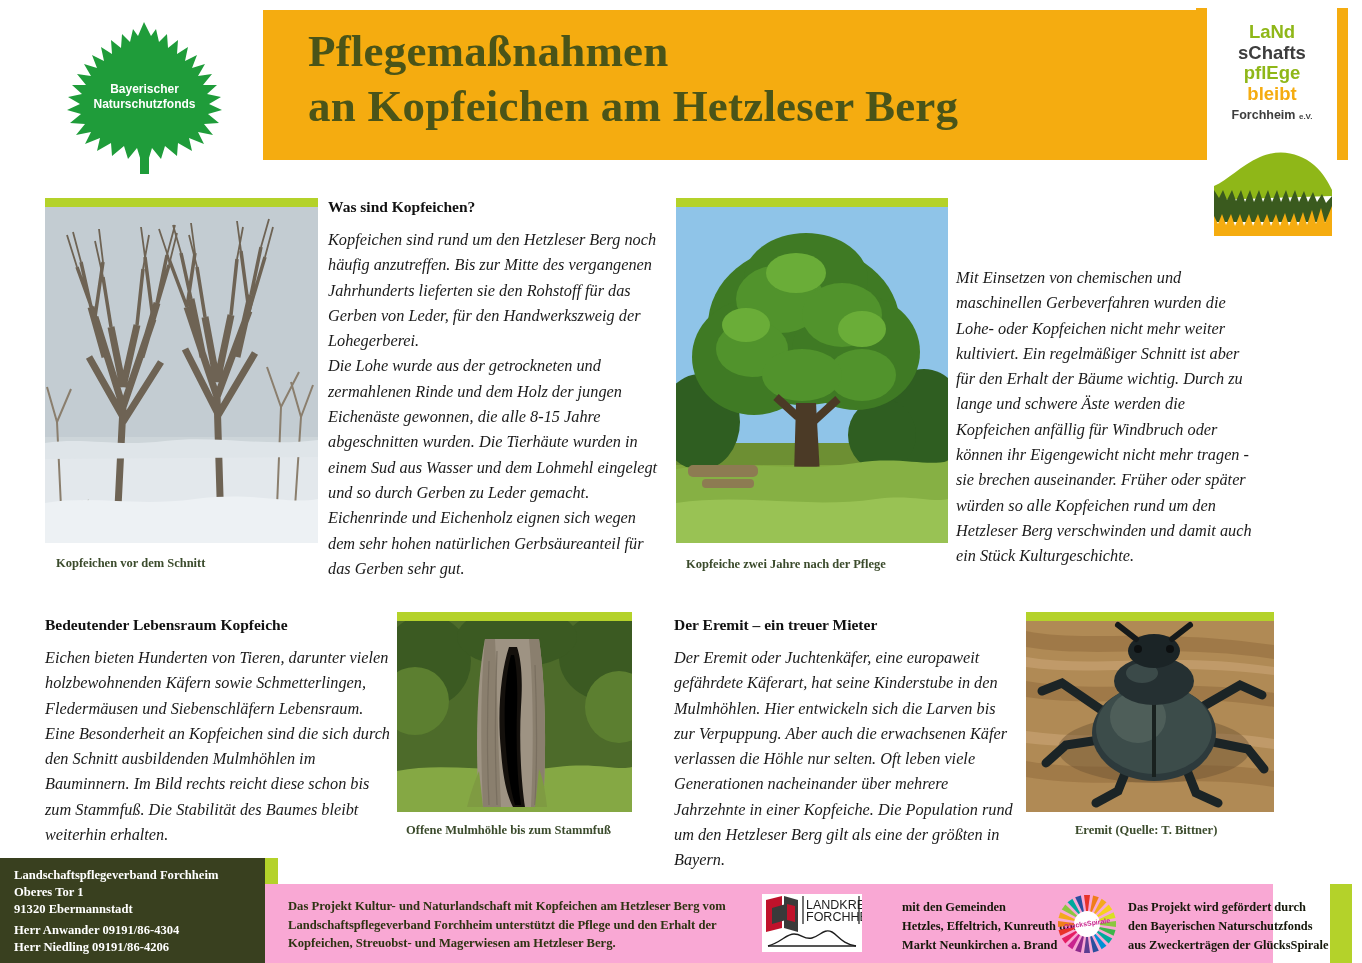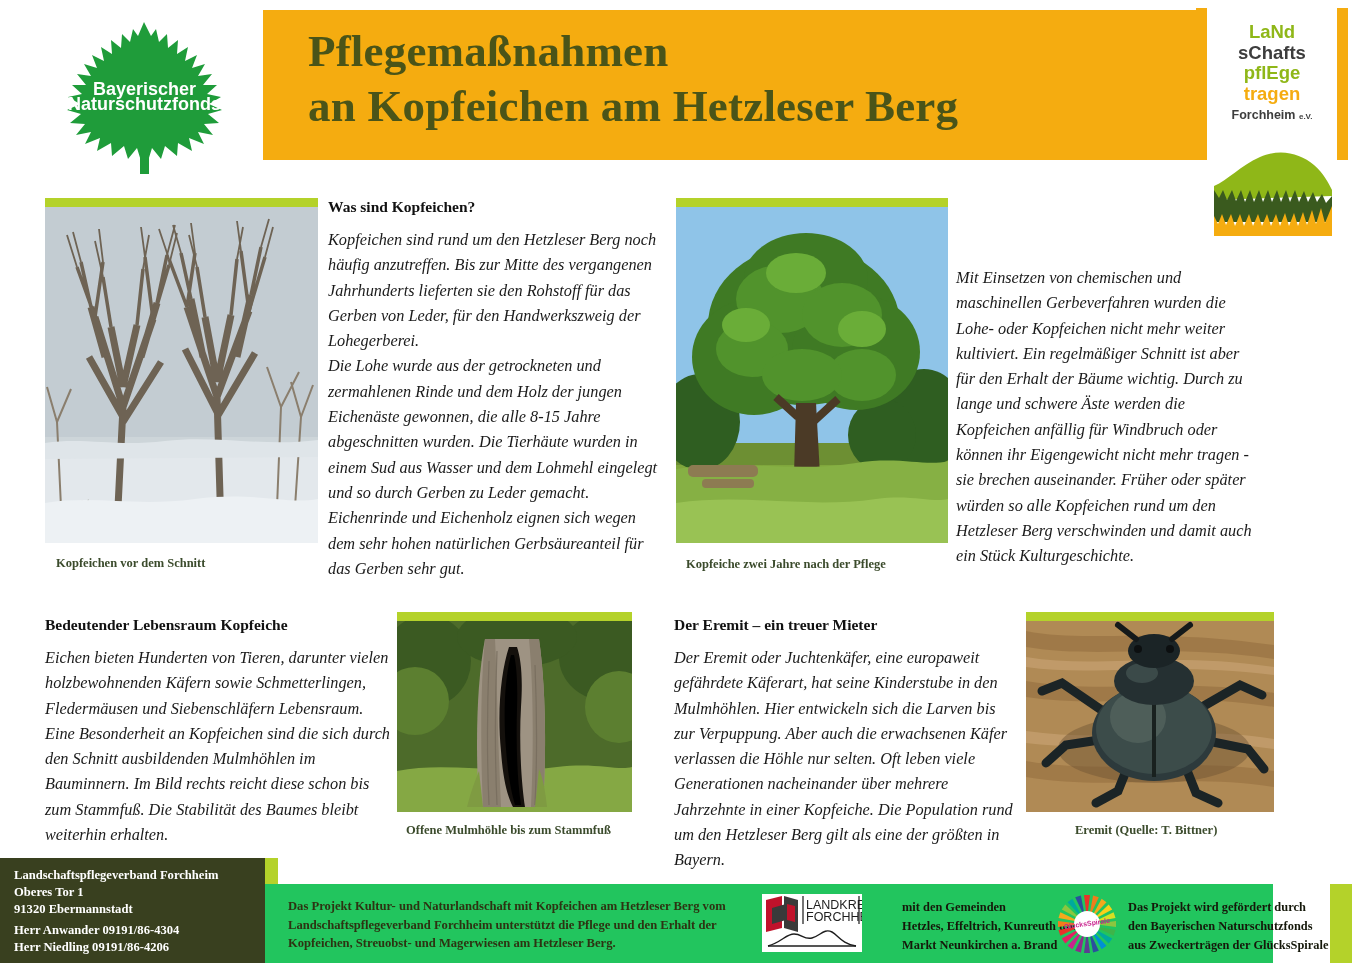--- a/index.html
+++ b/index.html
@@ -10,21 +10,21 @@
   .hdr-band{position:absolute;left:263px;top:10px;width:938px;height:150px;background:#f5ac10;}
   .hdr-title{position:absolute;left:45px;top:14px;width:880px;
     font-family:"Liberation Serif",serif;font-weight:700;font-size:45px;line-height:55px;
     color:#4a5418;letter-spacing:.2px;}
   .hdr-title span{display:block;}
 
   
   .leaf-logo{position:absolute;left:52px;top:20px;width:185px;height:155px;}
   .leaf-logo svg{display:block;}
   .leaf-txt{position:absolute;left:0;top:62px;width:185px;text-align:center;
-    font-family:"Liberation Sans",sans-serif;font-weight:700;font-size:18px;line-height:15px;color:#ffffff;}
+    font-family:"Liberation Sans",sans-serif;font-weight:700;font-size:12px;line-height:15px;color:#ffffff;}
 
   
   .lpv{position:absolute;left:1196px;top:8px;width:152px;height:248px;background:#ffffff;}
   .lpv-bar-l{position:absolute;left:0;top:0;width:11px;height:152px;background:#f5ac10;}
   .lpv-bar-r{position:absolute;left:141px;top:0;width:11px;height:152px;background:#f5ac10;}
   .lpv-word{position:absolute;left:14px;top:14px;width:124px;text-align:center;
     font-family:"Liberation Sans",sans-serif;font-weight:700;font-size:18.5px;line-height:20.5px;}
   .lpv-word div{white-space:nowrap;}
   .c-green{color:#8fb718;}
   .c-dark{color:#3d3d3d;}
@@ -49,21 +49,21 @@
   .col3{position:absolute;left:45px;top:616px;width:345px;}
   .col4{position:absolute;left:674px;top:616px;width:340px;}
 
   
   .ft-dark{position:absolute;left:0;top:858px;width:265px;height:131px;background:#39401f;}
   .ft-dark .t{position:absolute;left:14px;top:9px;width:250px;
     font-family:"Liberation Serif",serif;font-weight:600;font-size:12.6px;line-height:17px;color:#ffffff;}
   .ft-dark .t2{position:absolute;left:14px;top:64px;width:250px;
     font-family:"Liberation Serif",serif;font-weight:600;font-size:12.6px;line-height:17px;color:#ffffff;}
 
-  .ft-green{position:absolute;left:265px;top:884px;width:1008px;height:79px;background:#22c55e;}
+  .ft-green{position:absolute;left:265px;top:884px;width:1008px;height:79px;background:#f9a8d4;}
   .ft-green .t{position:absolute;left:23px;top:13px;width:460px;
     font-family:"Liberation Serif",serif;font-weight:700;font-size:12.6px;line-height:18.5px;color:#2d3312;}
 
   .ft-tab{position:absolute;left:265px;top:858px;width:13px;height:26px;background:#b4d22a;}
   .ft-right-tab{position:absolute;left:1330px;top:884px;width:22px;height:79px;background:#b4d22a;}
   .ft-white-r{position:absolute;left:1301px;top:884px;width:29px;height:79px;background:#ffffff;}
 
   .lk-logo{position:absolute;left:762px;top:894px;width:100px;height:58px;background:#ffffff;}
   .lk-txt{position:absolute;left:866px;top:898px;width:200px;
     font-family:"Liberation Serif",serif;font-weight:600;font-size:12.4px;line-height:19px;color:#15180a;}
@@ -95,21 +95,21 @@
     </div>
   </div>
 
   <div class="lpv">
     <div class="lpv-bar-l"></div>
     <div class="lpv-bar-r"></div>
     <div class="lpv-word">
       <div><span class="c-green">LaNd</span></div>
       <div><span class="c-dark">sChafts</span></div>
       <div><span class="c-green">pflEge</span></div>
-      <div><span class="c-orange">tragen</span></div>
+      <div><span class="c-orange">bleibt</span></div>
     </div>
     <div class="lpv-sub">
       <span>Forchheim</span>
       <em>e.V.</em>
     </div>
     <svg class="lpv-hill" viewBox="0 0 118 98">
       <path fill="#8fb718" d="M0 46 C14 40 26 26 46 17 C66 8 86 13 100 25 C110 34 114 42 118 50 L118 56 L0 60 Z"></path>
       <path fill="#3a5a1e" d="M0 50 L5 58 L9 50 L13 60 L18 50 L22 61 L27 50 L31 62 L36 50 L40 62 L45 50 L49 62 L54 50 L58 62 L63 50 L67 62 L72 50 L76 62 L81 50 L85 62 L90 51 L94 62 L99 52 L103 62 L108 54 L112 63 L118 56 L118 82 L0 82 Z"></path>
       <path fill="#f5ac10" d="M0 76 L4 84 L8 74 L12 85 L17 74 L21 86 L26 74 L30 86 L35 74 L39 86 L44 74 L48 86 L53 74 L57 86 L62 74 L66 86 L71 73 L75 86 L80 73 L84 86 L89 72 L93 85 L98 70 L102 84 L107 68 L111 83 L118 66 L118 96 L0 96 Z"></path>
     </svg>

